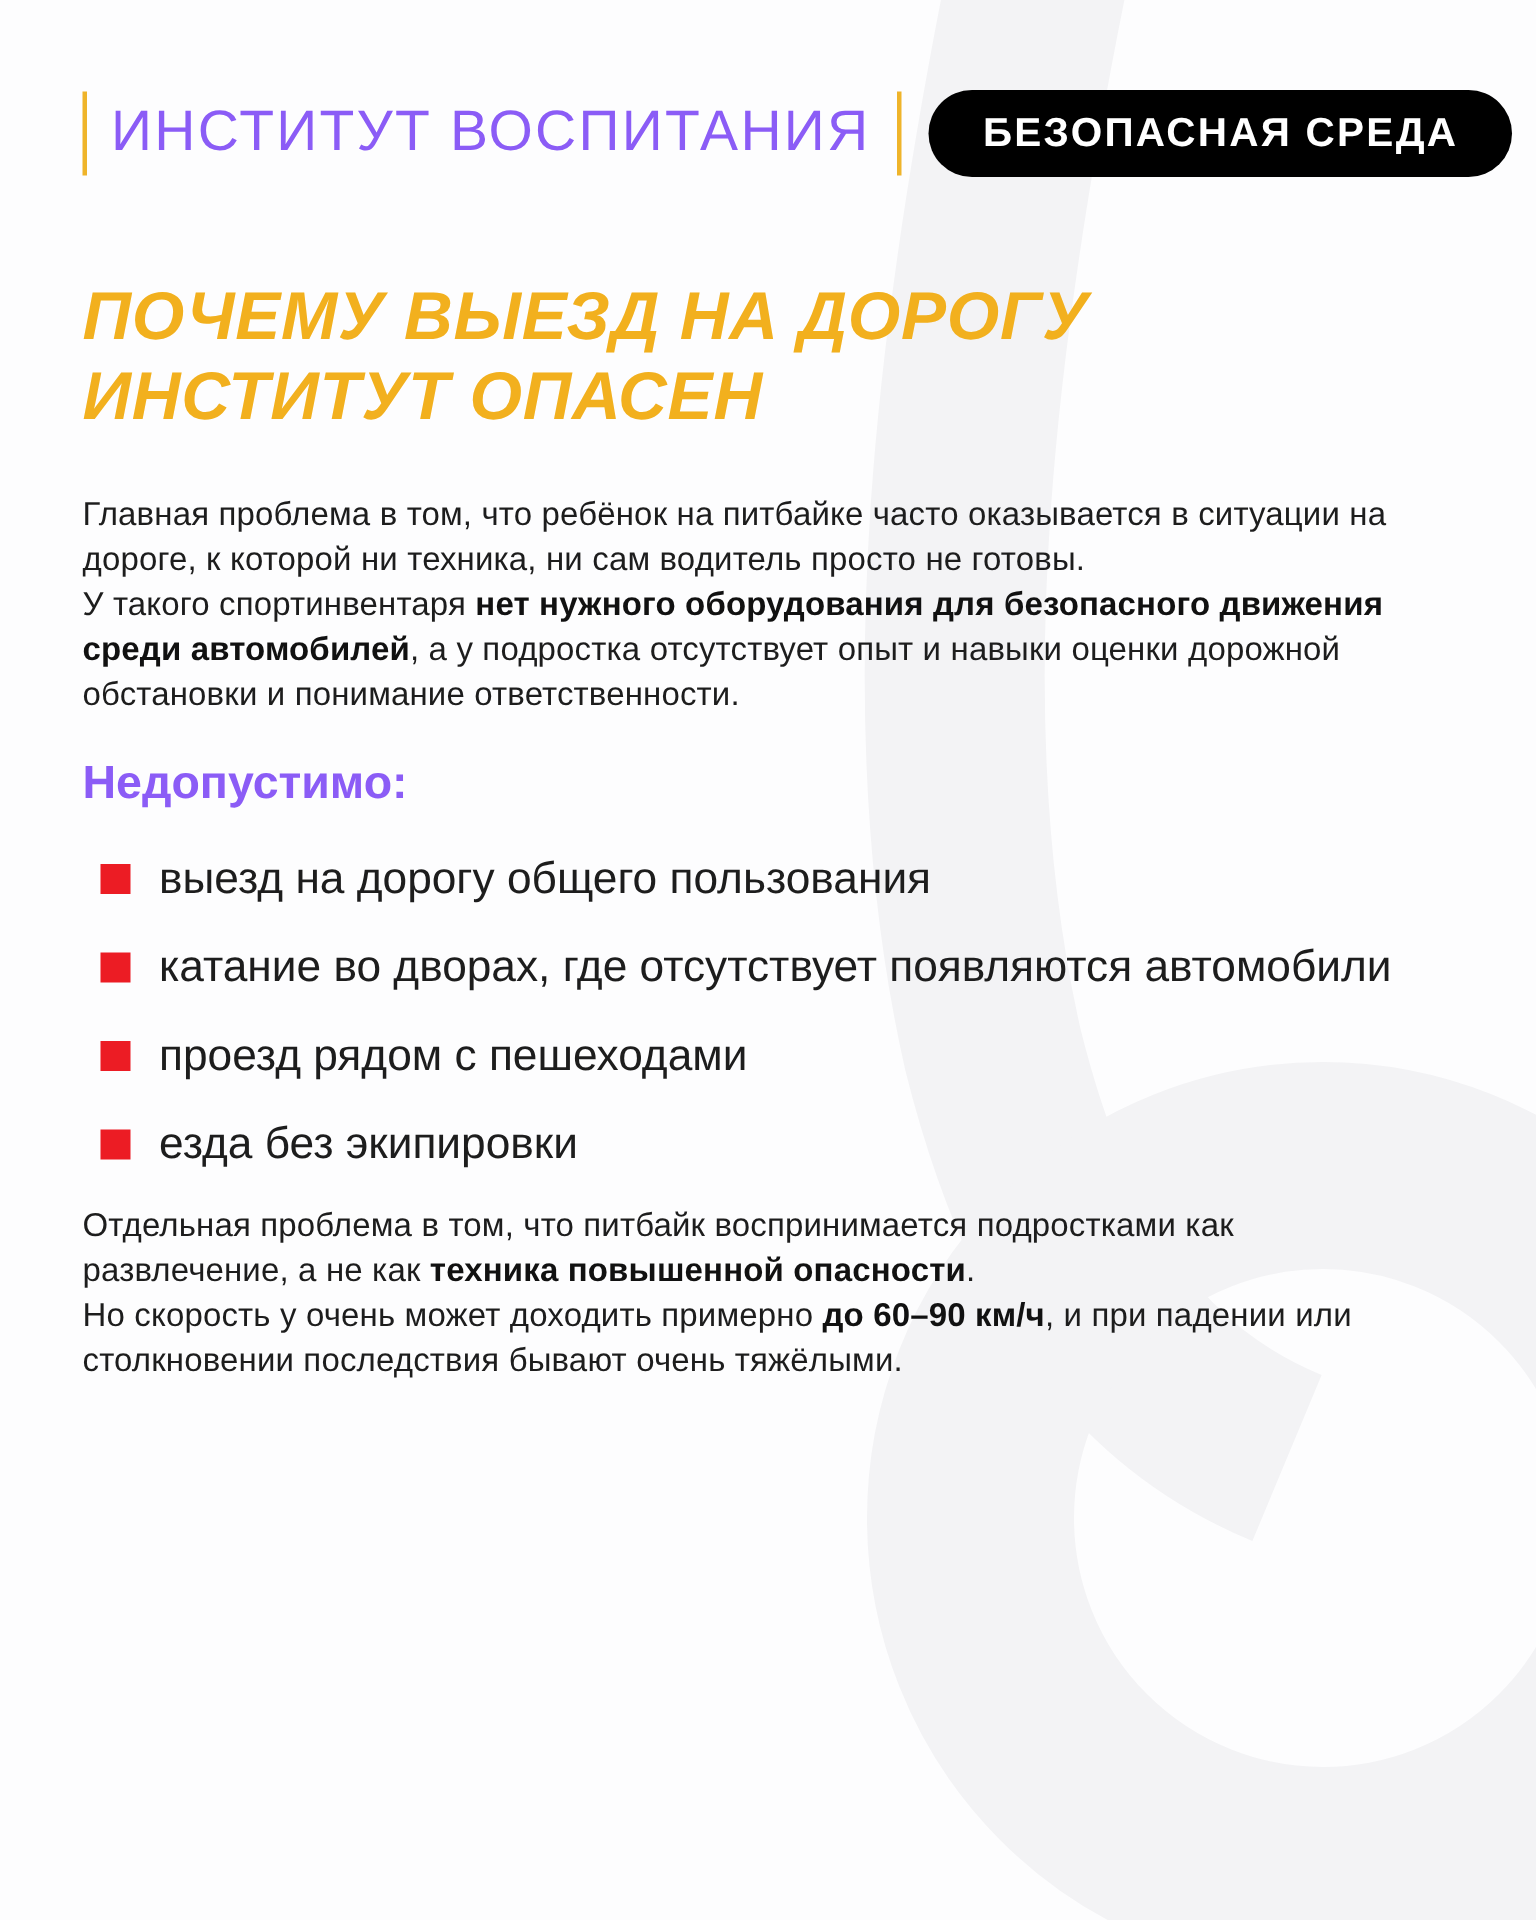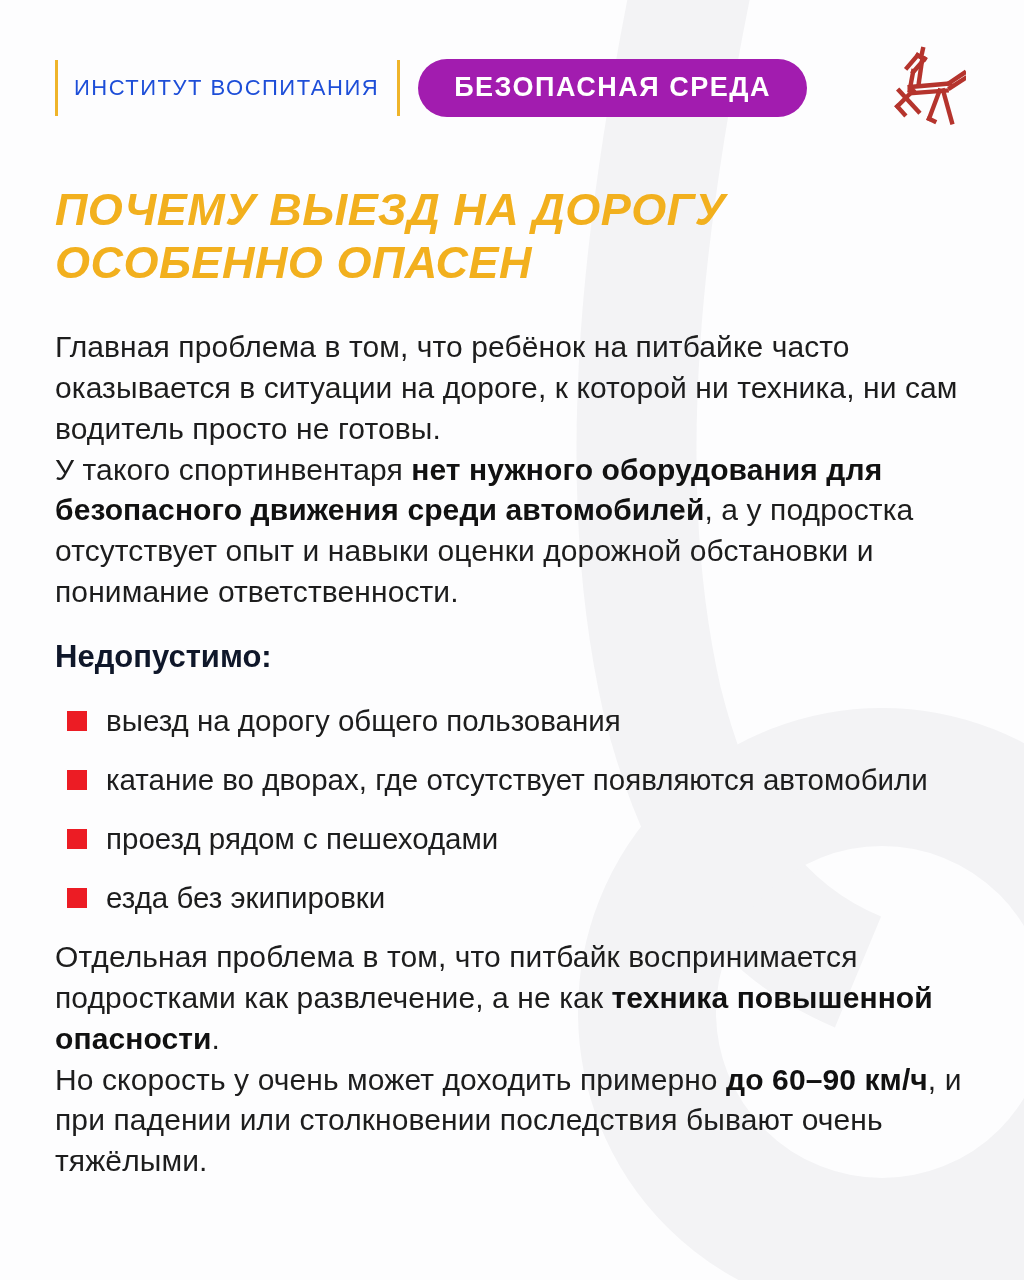--- a/index.html
+++ b/index.html
@@ -16,29 +16,29 @@
   }
   .content {
     position: relative; z-index: 1;
     padding: 44px 58px 0 55px;
   }
   
   .header { display: flex; align-items: center; }
   .brand-group { display: flex; align-items: center; }
   .vbar { width: 3px; height: 56px; background: #EFB42A; }
   .brand-text {
-    color: #1d4ed8;
-    font-size: 22px;
+    color: #8b5cf6;
+    font-size: 38px;
     font-weight: 400;
     letter-spacing: 1.5px;
     margin: 0 18px 0 16px;
     white-space: nowrap;
   }
   .badge-pill {
-    background: #a21caf;
+    background: #000000;
     color: #ffffff;
     font-size: 27px;
     font-weight: 700;
     letter-spacing: 1.5px;
     border-radius: 29px;
     padding: 13px 36px 14px 36px;
     margin-left: 18px;
     white-space: nowrap;
   }
   .logo { margin-left: auto; margin-top: 2px; }
@@ -48,29 +48,29 @@
     color: #F2B01E;
     font-size: 45px;
     font-weight: 700;
     line-height: 1.17;
     letter-spacing: 0.5px;
   }
   .page-title span { display: block; font-style: italic; }
   
   .para {
     margin: 38px 0 0 0;
-    font-size: 30px;
+    font-size: 22px;
     line-height: 1.36;
     letter-spacing: 0.1px;
     max-width: 912px;
   }
   .para strong { font-weight: 700; color: #111; }
   .list-heading {
     margin: 26px 0 16px 0;
-    color: #0f172a;
+    color: #8b5cf6;
     font-size: 31px;
     font-weight: 700;
   }
   .forbidden-list {
     list-style: none;
     margin: 26px 0 0 0;
     padding: 0;
     max-width: 880px;
   }
   .forbidden-list li {
@@ -122,21 +122,21 @@
         <path d="M22 68 L30 77"></path>
         <path d="M70 50 L58 82"></path>
         <path d="M74 50 L84 86"></path>
         <path d="M58 82 L64 85"></path>
       </svg>
     </span>
   </div>
 
   <h1 class="page-title">
     <span>ПОЧЕМУ ВЫЕЗД НА ДОРОГУ</span>
-    <span>ОСОБЕННО ОПАСЕН</span>
+    <span>ИНСТИТУТ ОПАСЕН</span>
   </h1>
 
   <p class="para"><span>Главная проблема в том, что ребёнок на питбайке часто оказывается в ситуации на дороге, к которой ни техника, ни сам водитель просто не готовы.</span><br><span>У такого спортинвентаря </span><strong>нет нужного оборудования для безопасного движения среди автомобилей</strong><span>, а у подростка отсутствует опыт и навыки оценки дорожной обстановки и понимание ответственности.</span></p>
 
   <h2 class="list-heading">Недопустимо:</h2>
 
   <ul class="forbidden-list">
     <li>
       <span class="bullet-sq"></span>
       <span>выезд на дорогу общего пользования</span>

